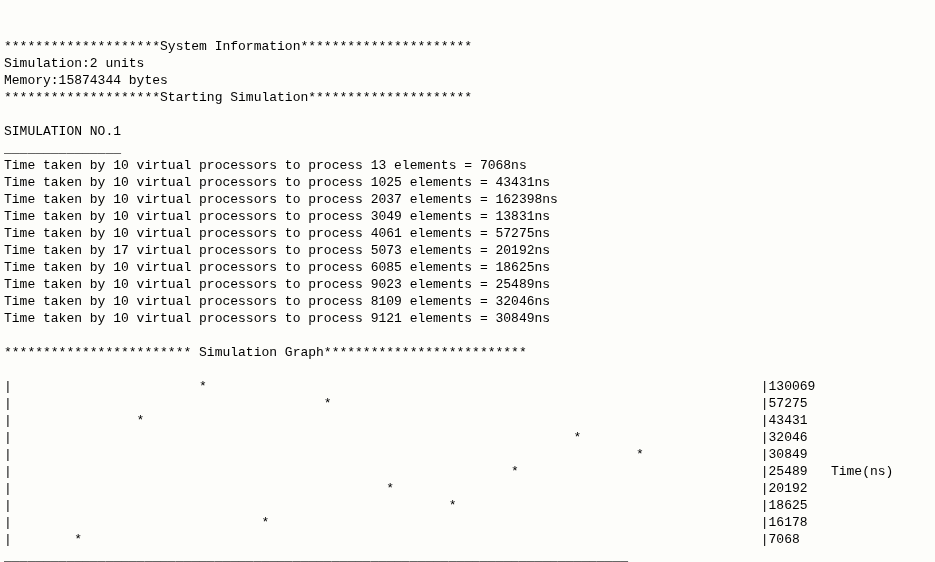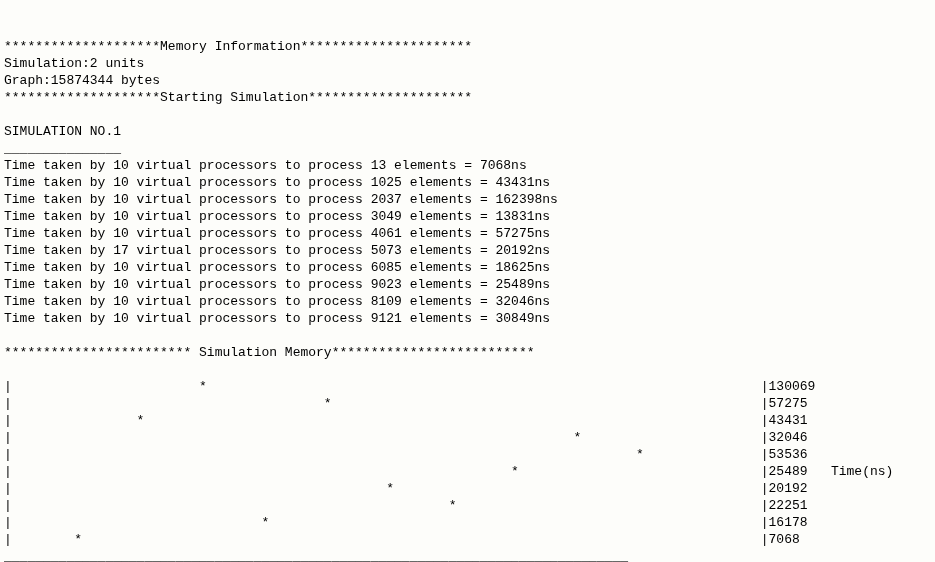--- a/index.html
+++ b/index.html
@@ -13,46 +13,46 @@
       white-space: pre;
     }
     .term {
       width: 930px;
       overflow: hidden;
     }
   </style>
 </head>
 <body>
 
-<div class="term"><span>********************Memory Information**********************</span>
+<div class="term"><span>********************System Information**********************</span>
 <span>Simulation:2 units</span>
-<span>Graph:15874344 bytes</span>
+<span>Memory:15874344 bytes</span>
 <span>********************Starting Simulation*********************</span>
 
 <span>SIMULATION NO.1</span>
 <span>_______________</span>
 <span>Time taken by 10 virtual processors to process 13 elements = 7068ns</span>
 <span>Time taken by 10 virtual processors to process 1025 elements = 43431ns</span>
 <span>Time taken by 10 virtual processors to process 2037 elements = 162398ns</span>
 <span>Time taken by 10 virtual processors to process 3049 elements = 13831ns</span>
 <span>Time taken by 10 virtual processors to process 4061 elements = 57275ns</span>
 <span>Time taken by 17 virtual processors to process 5073 elements = 20192ns</span>
 <span>Time taken by 10 virtual processors to process 6085 elements = 18625ns</span>
 <span>Time taken by 10 virtual processors to process 9023 elements = 25489ns</span>
 <span>Time taken by 10 virtual processors to process 8109 elements = 32046ns</span>
 <span>Time taken by 10 virtual processors to process 9121 elements = 30849ns</span>
 
-<span>************************ Simulation Memory**************************</span>
+<span>************************ Simulation Graph**************************</span>
 
 <span>|                        *                                                                       |130069</span>
 <span>|                                        *                                                       |57275</span>
 <span>|                *                                                                               |43431</span>
 <span>|                                                                        *                       |32046</span>
-<span>|                                                                                *               |53536</span>
+<span>|                                                                                *               |30849</span>
 <span>|                                                                *                               |25489   Time(ns)</span>
 <span>|                                                *                                               |20192</span>
-<span>|                                                        *                                       |22251</span>
+<span>|                                                        *                                       |18625</span>
 <span>|                                *                                                               |16178</span>
 <span>|        *                                                                                       |7068</span>
 <span>________________________________________________________________________________</span>
 
 </div>
 
 
 </body></html>

